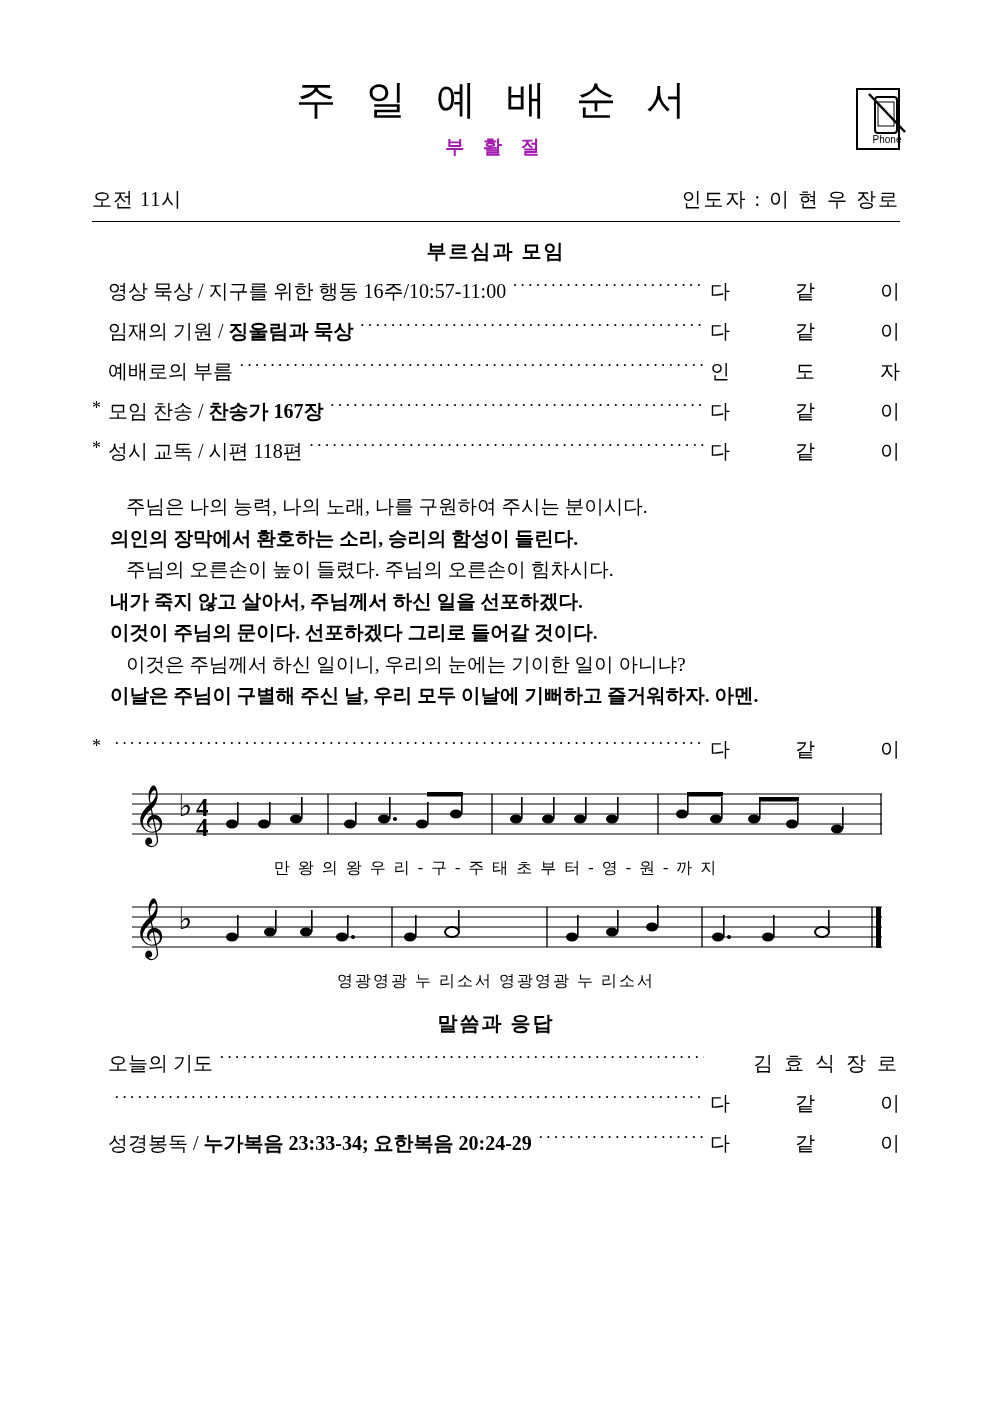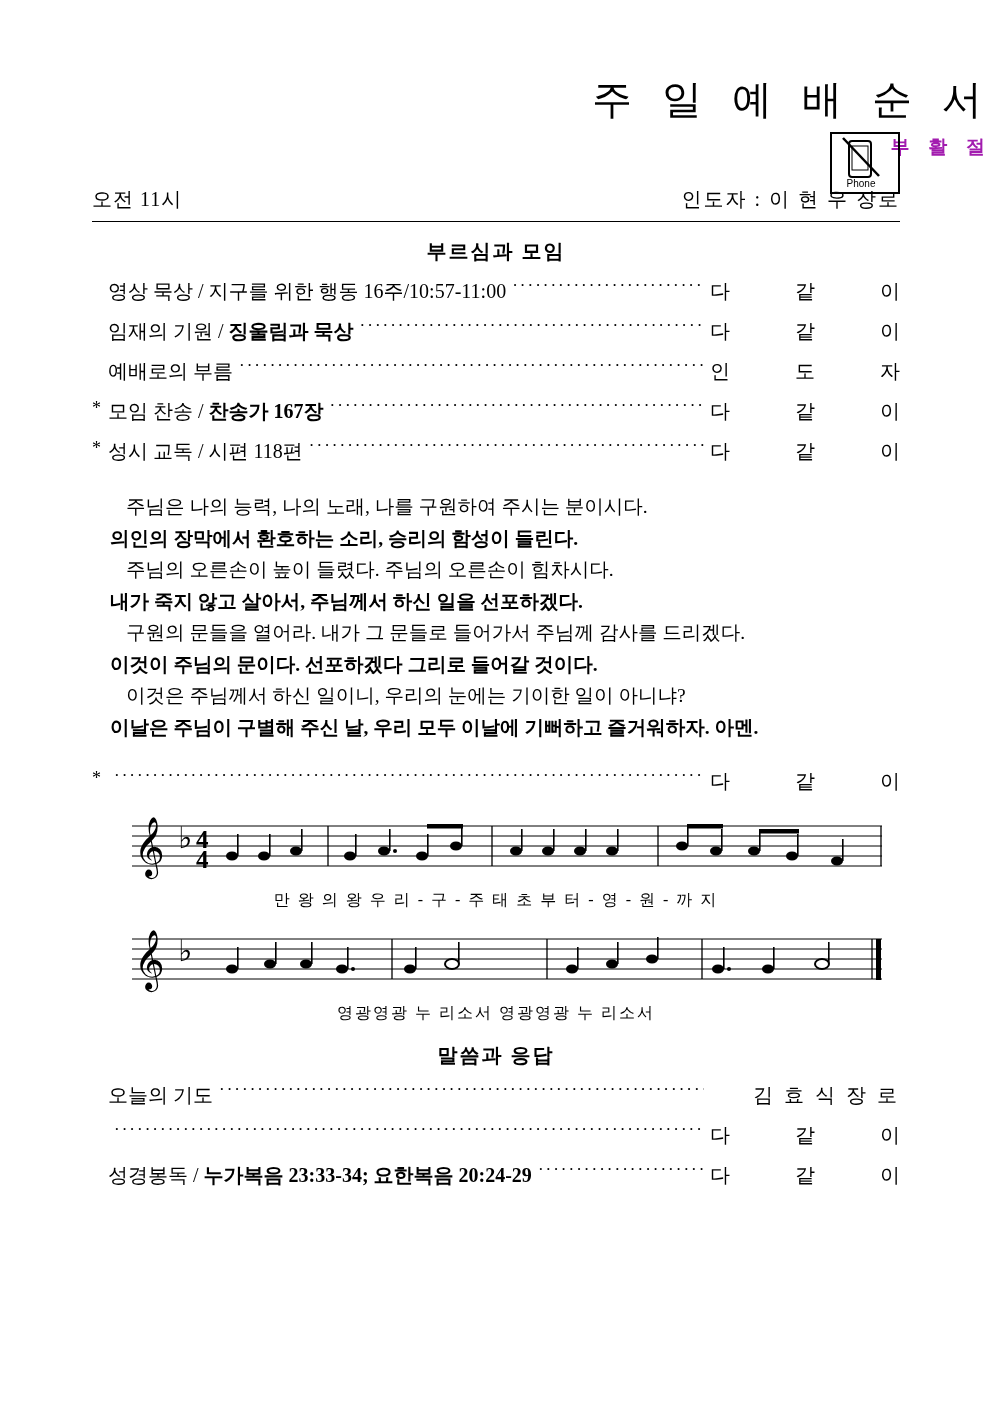--- a/index.html
+++ b/index.html
@@ -20,21 +20,21 @@
     width: 992px;
     height: 1403px;
     padding: 0;
     box-sizing: border-box;
   }
 
   
   .header {
     position: relative;
     padding-top: 78px;
-    text-align: right;
+    text-align: center;
   }
   .main-title {
     font-size: 40px;
     letter-spacing: 10px;
     font-weight: normal;
     line-height: 1.1;
     margin: 0;
     font-family: "Liberation Serif", "DejaVu Serif", serif;
   }
   .sub-title {
@@ -43,25 +43,24 @@
     margin-top: 12px;
     font-weight: bold;
     color: #a21caf;
   }
 
   
   .phone-box {
     position: absolute;
     right: 92px;
     top: 88px;
-    width: 70px;
+    width: 44px;
     height: 62px;
     border: 2px solid #000;
     box-sizing: border-box;
-    margin-top: 44px;
   }
   .phone-box svg { display: block; }
 
   
   .info-row {
     display: flex;
     justify-content: space-between;
     align-items: flex-end;
     margin: 26px 92px 0 92px;
     font-size: 20px;
@@ -228,21 +227,20 @@
         <span>이</span>
       </span>
     </div>
   </div>
 
   <div class="reading">
     <div class="lead">주님은 나의 능력, 나의 노래, 나를 구원하여 주시는 분이시다.</div>
     <div class="resp">의인의 장막에서 환호하는 소리, 승리의 함성이 들린다.</div>
     <div class="lead">주님의 오른손이 높이 들렸다. 주님의 오른손이 힘차시다.</div>
     <div class="resp">내가 죽지 않고 살아서, 주님께서 하신 일을 선포하겠다.</div>
-    <div class="lead">구원의 문들을 열어라. 내가 그 문들로 들어가서 주님께 감사를 드리겠다.</div>
     <div class="resp">이것이 주님의 문이다. 선포하겠다 그리로 들어갈 것이다.</div>
     <div class="lead">이것은 주님께서 하신 일이니, 우리의 눈에는 기이한 일이 아니냐?</div>
     <div class="resp">이날은 주님이 구별해 주신 날, 우리 모두 이날에 기뻐하고 즐거워하자. 아멘.</div>
   </div>
 
   <div class="order-list" style="margin-top:24px;">
     <div class="order-line">
       <span class="ast">*</span>
       <span class="dots">······························································································</span>
       <span class="who">

